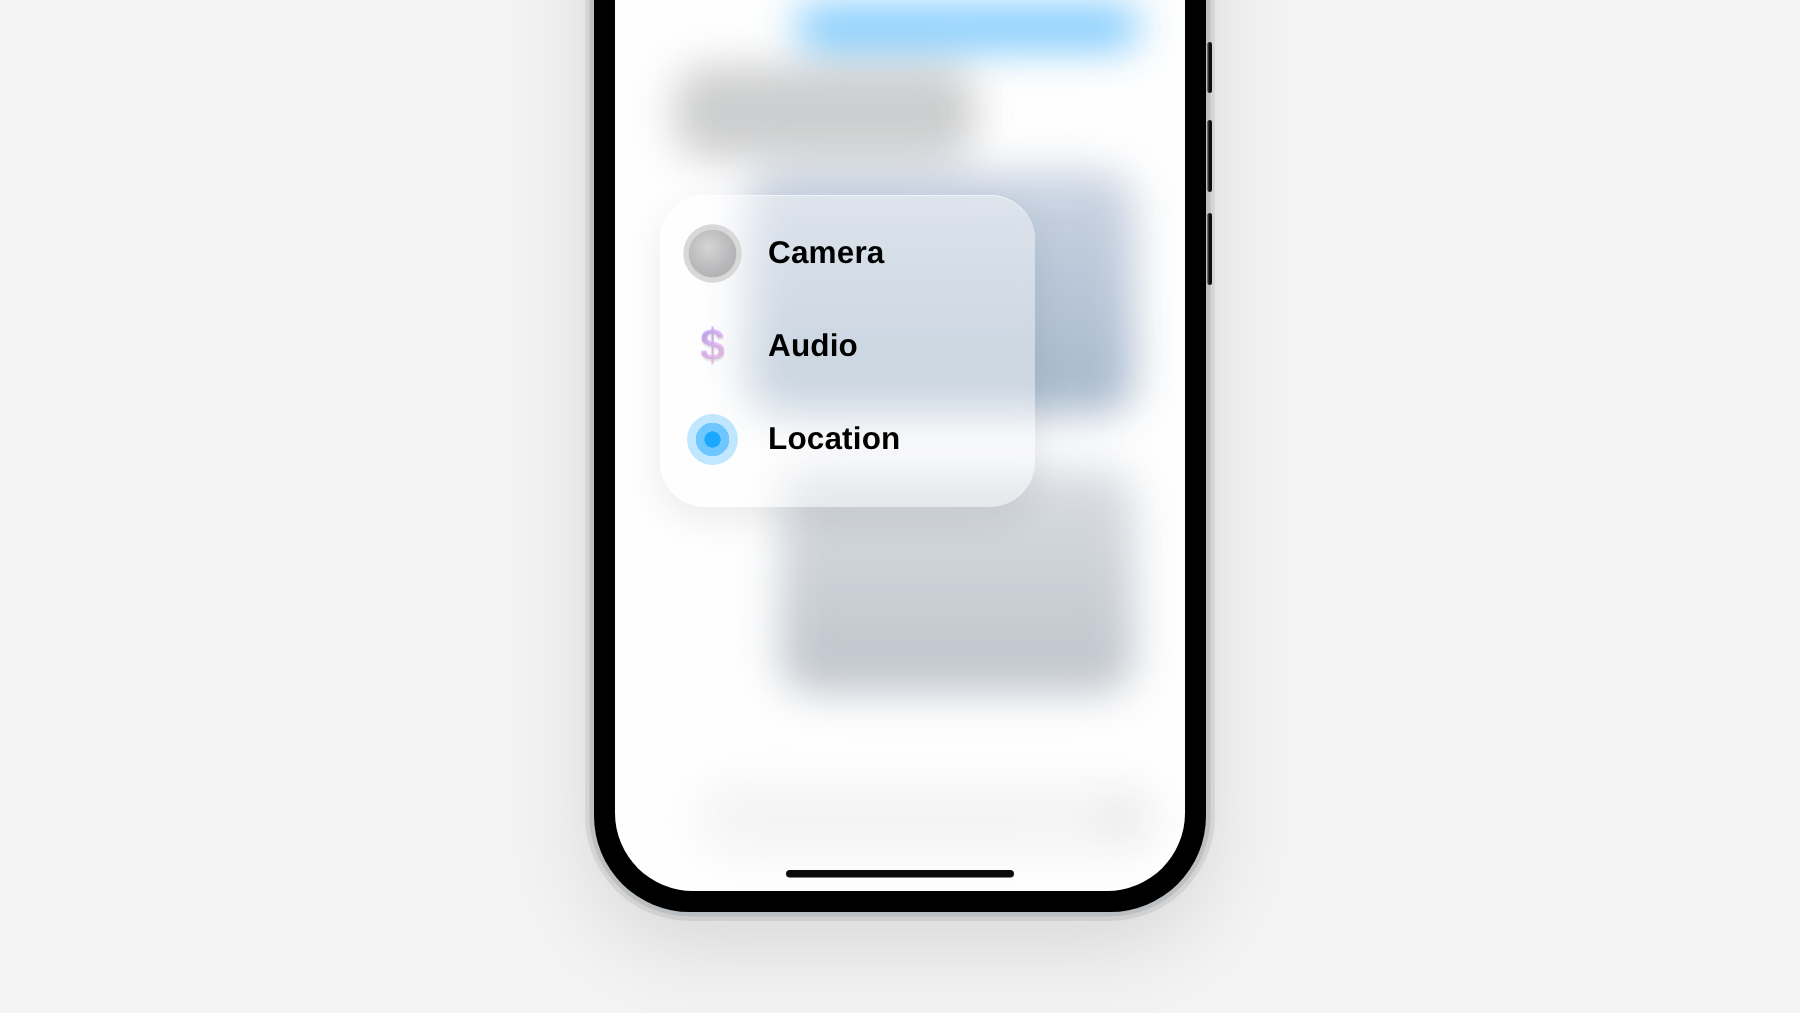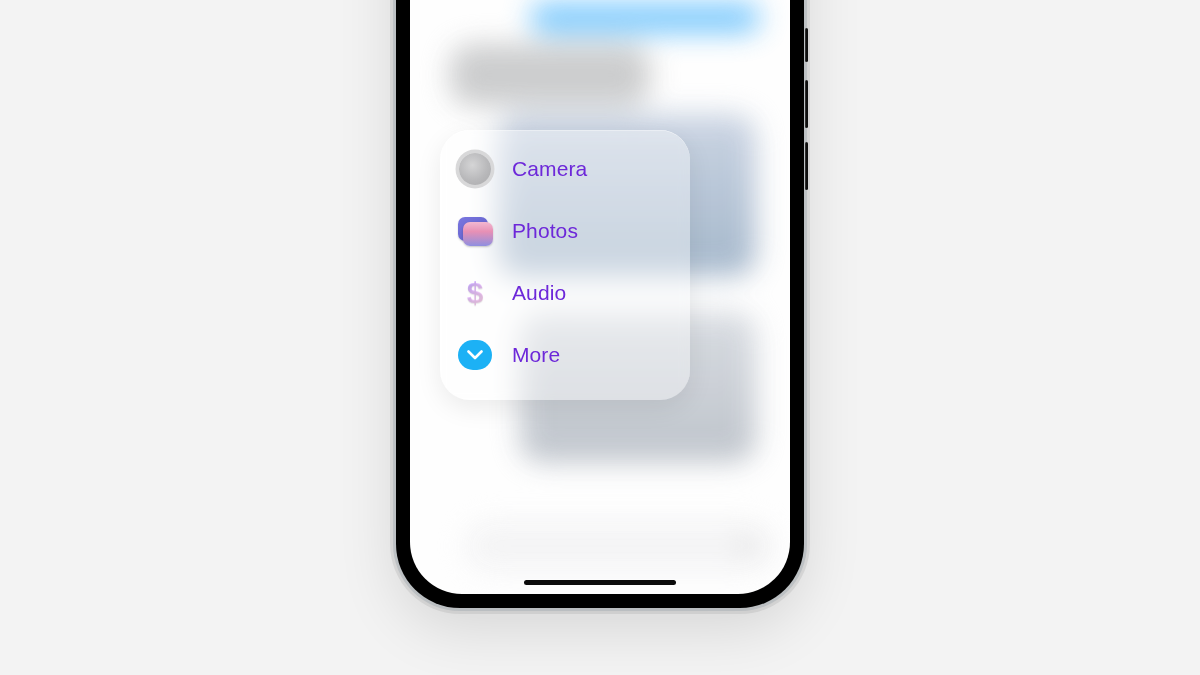--- a/index.html
+++ b/index.html
@@ -69,21 +69,21 @@
 }
 .menu .item{
   display:flex;align-items:center;gap:18px;
   height:62px;padding:0 10px 0 6px;
   cursor:pointer;border-radius:20px;
 }
 .menu .item .icon{
   width:38px;height:38px;display:flex;align-items:center;justify-content:center;
 }
 .menu .item .label{
-  font-size:21px;color:#6d28d9;letter-spacing:.1px;font-weight:400;
+  font-size:21px;color:#000000;letter-spacing:.1px;font-weight:700;
 }
 
 
 .ic-camera{
   width:32px;height:32px;border-radius:50%;
   background:radial-gradient(circle at 42% 38%,#d5d5d6,#b9b9bb 55%,#a9a9ab);
   box-shadow:0 0 0 3.5px #d8d8d9, 0 1px 2px rgba(0,0,0,.15);
 }
 .ic-photos{position:relative;width:34px;height:28px;}
 .ic-photos::before,.ic-photos::after{
@@ -147,47 +147,37 @@
 
       <div class="menu">
 
         <div class="item">
           <div class="icon">
             <div class="ic-camera"></div>
           </div>
           <div class="label">Camera</div>
         </div>
 
-        <div class="item">
-          <div class="icon">
-            <div class="ic-photos"></div>
-          </div>
-          <div class="label">Photos</div>
-        </div>
 
 
         <div class="item">
           <div class="icon">
             <div class="ic-cash">$</div>
           </div>
           <div class="label">Audio</div>
         </div>
 
 
-
         <div class="item">
           <div class="icon">
-            <div class="ic-more">
-              <svg width="16" height="10" viewBox="0 0 16 10">
-                  <path d="M1.5 1.5 8 8l6.5-6.5" fill="none" stroke="#fff" stroke-width="2.6" stroke-linecap="round" stroke-linejoin="round"></path>
-                </svg>
-            </div>
+            <div class="ic-location"></div>
           </div>
-          <div class="label">More</div>
+          <div class="label">Location</div>
         </div>
+
 
       </div>
 
       <div class="home-indicator"></div>
     </div>
   </div>
 
 </div>
 
 </body></html>

